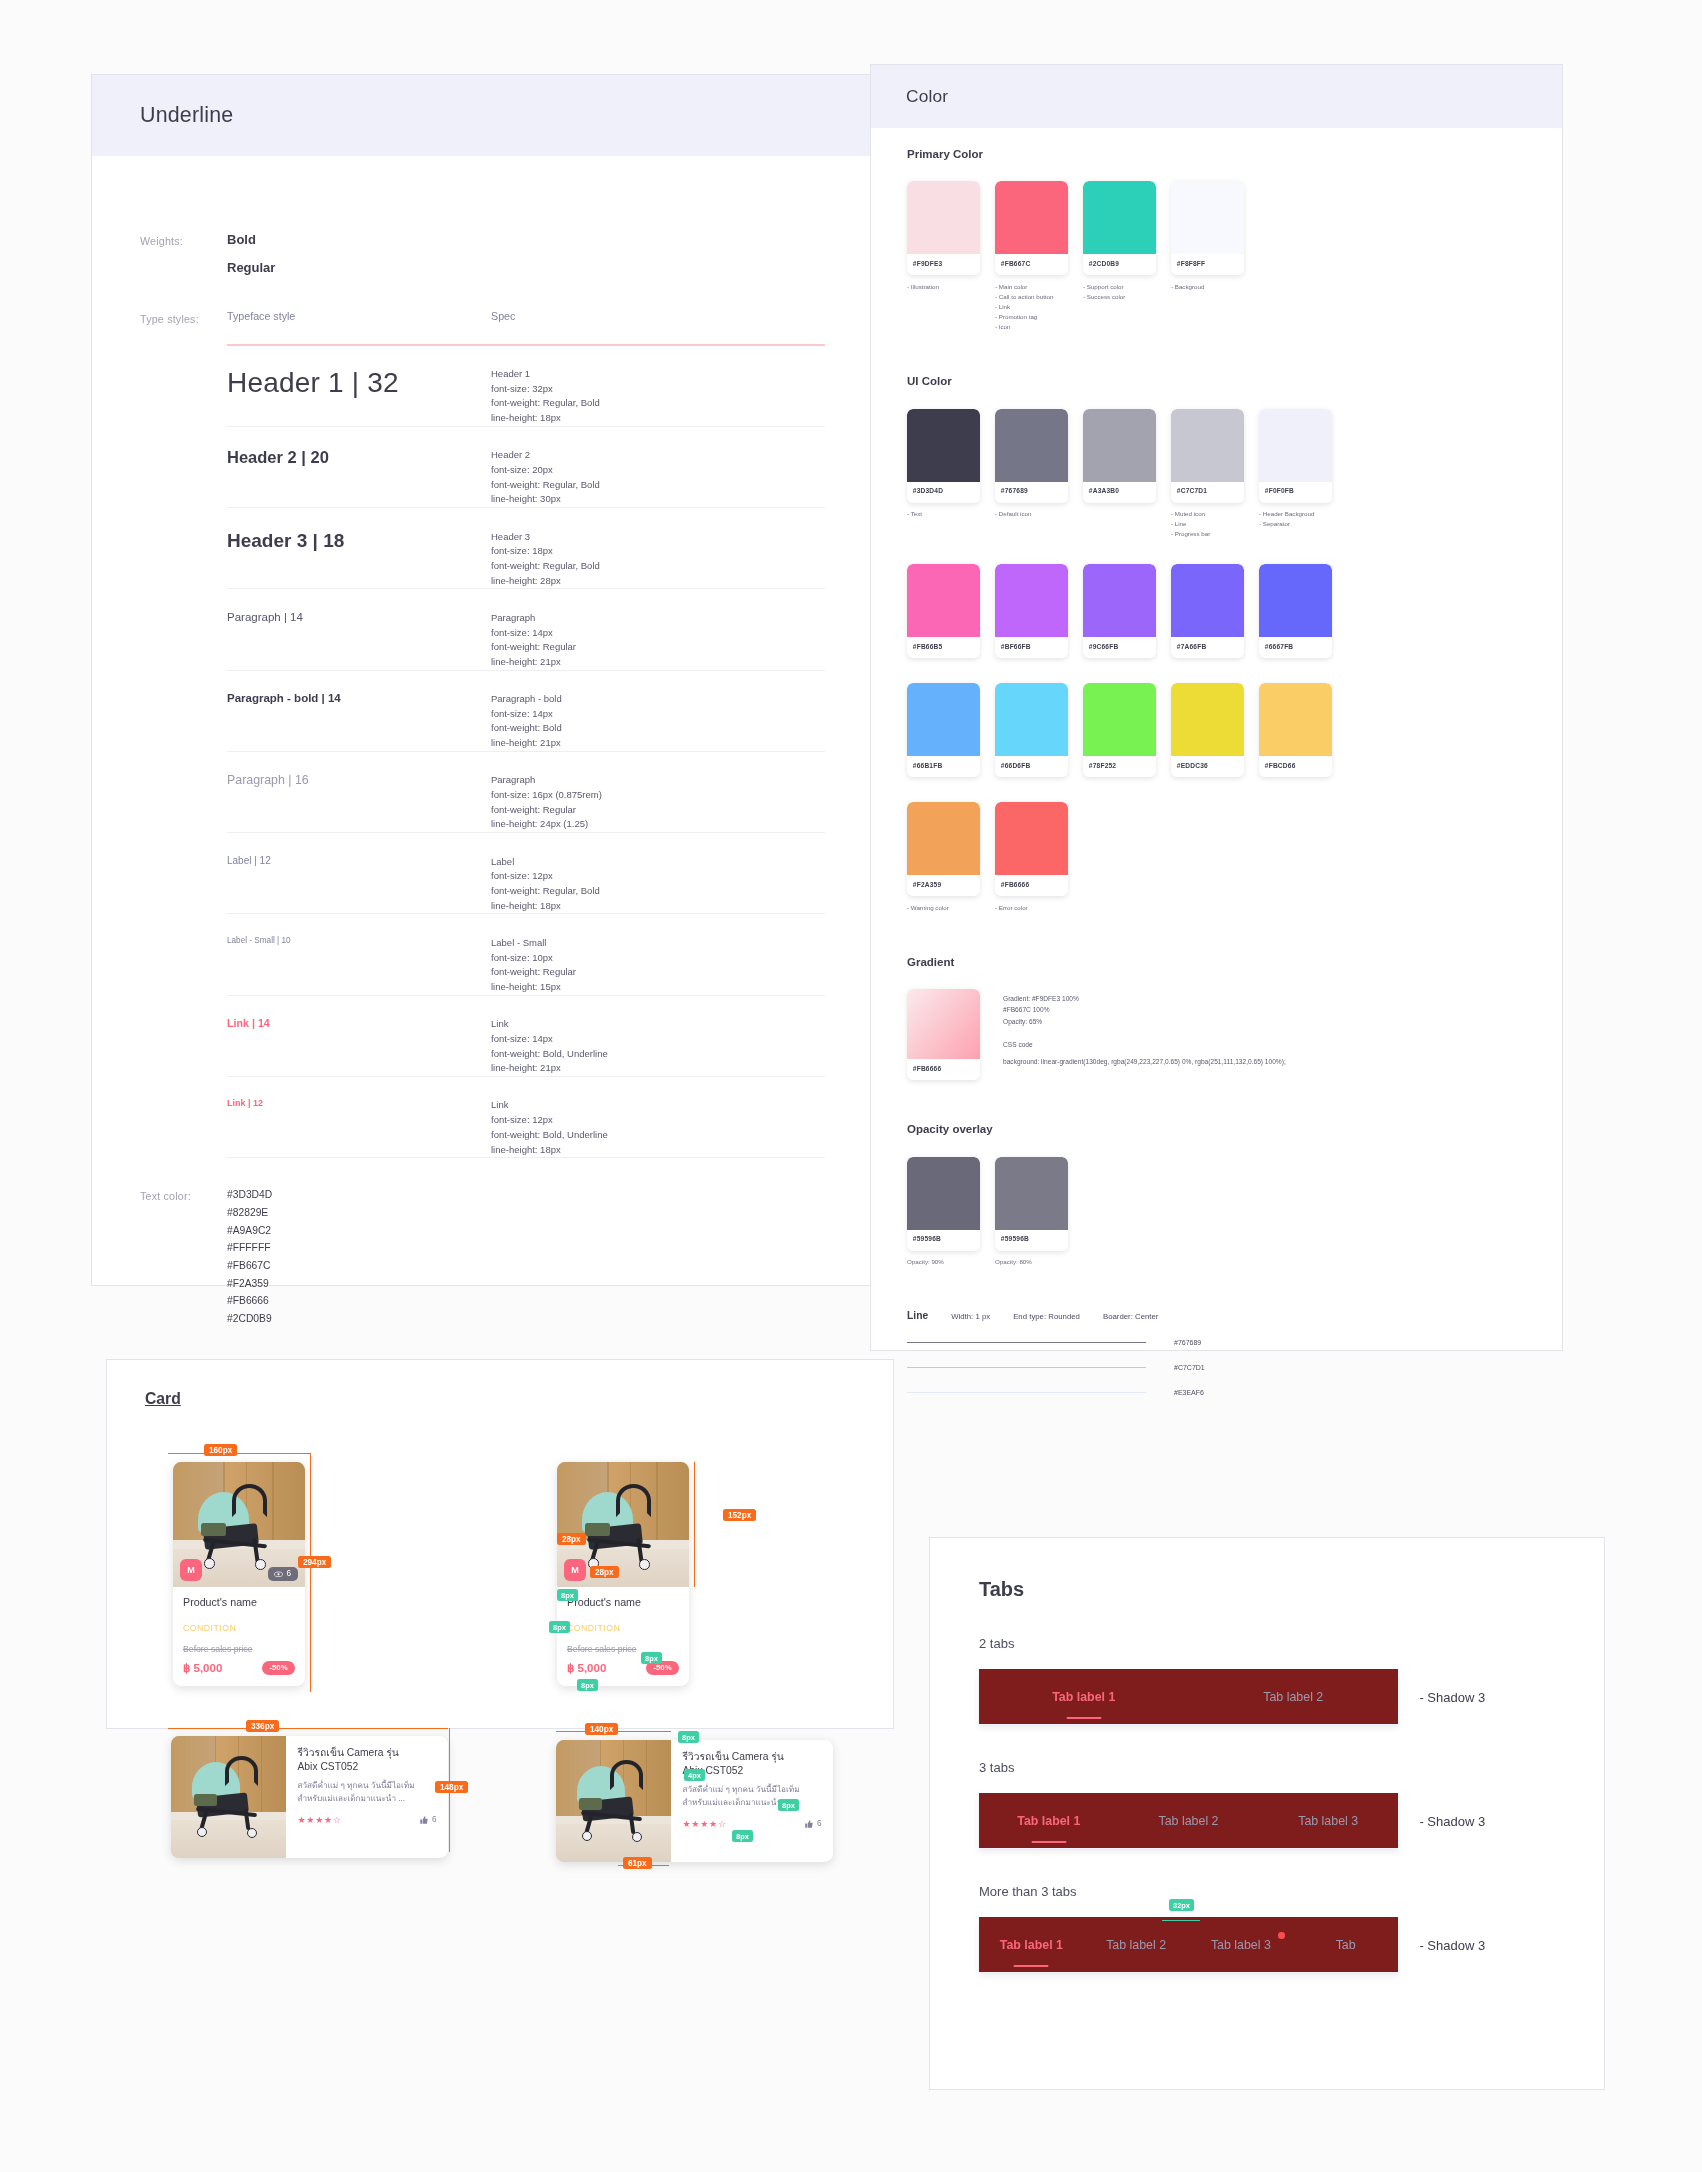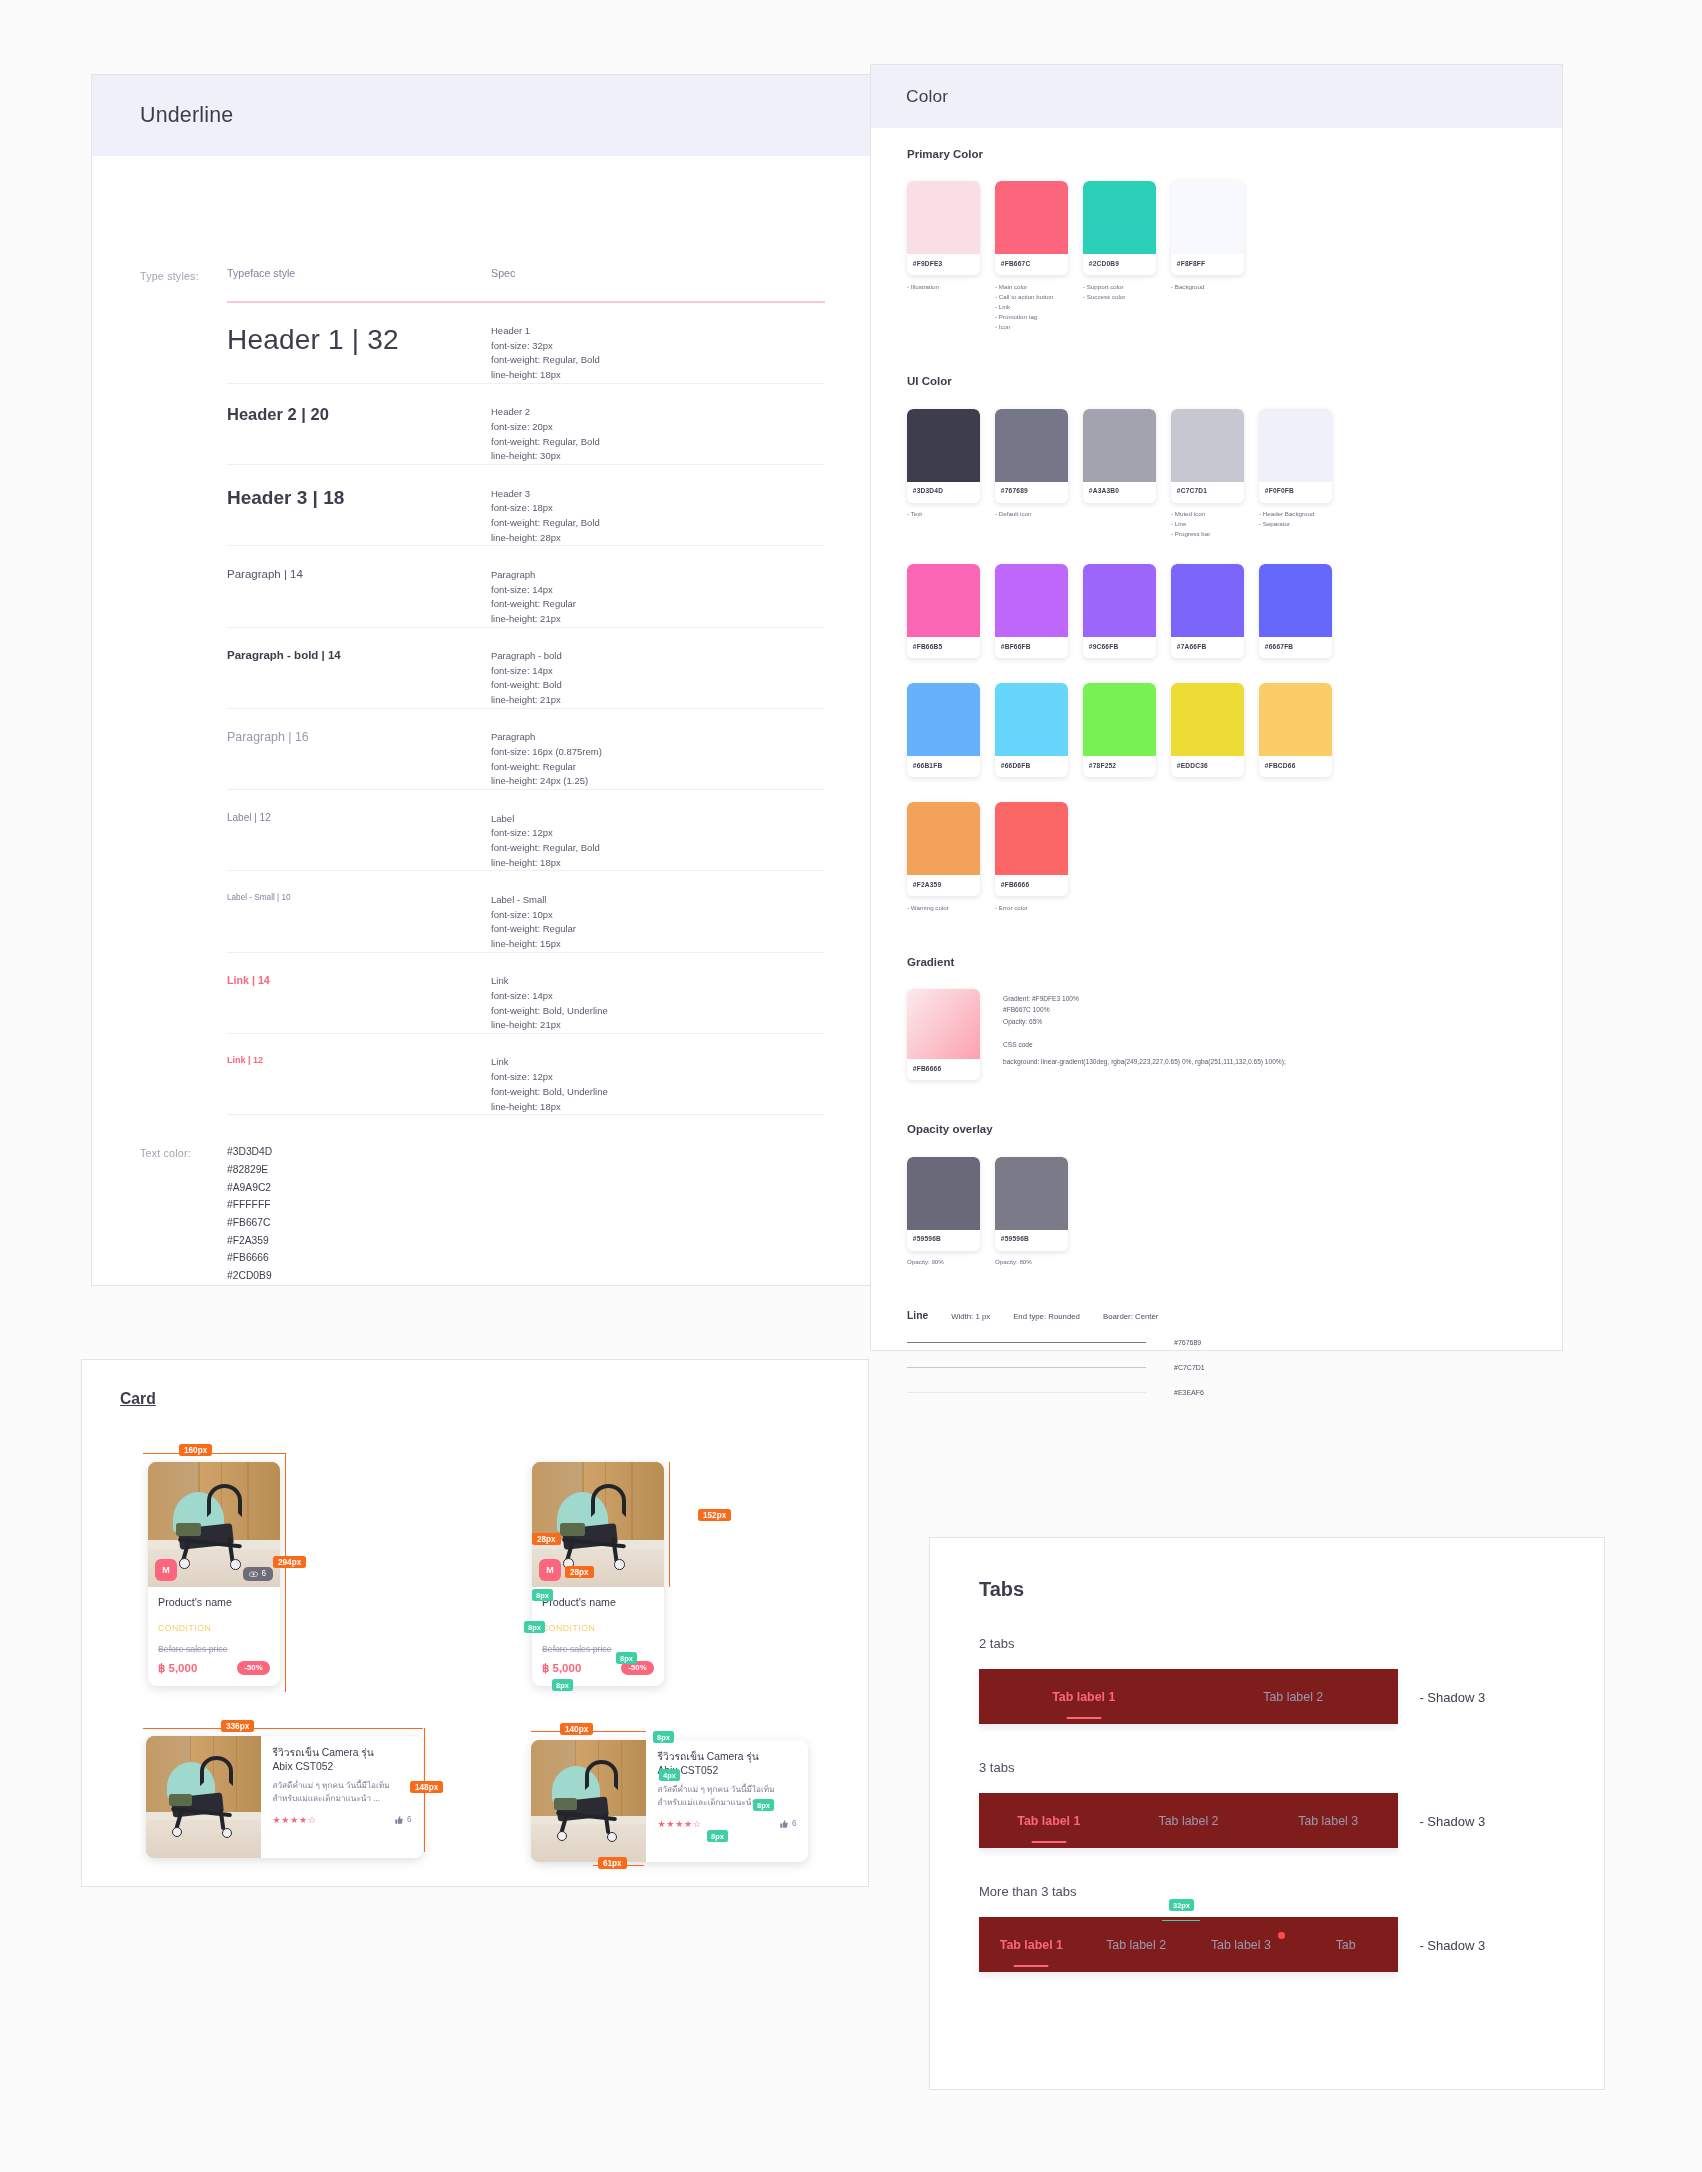--- a/index.html
+++ b/index.html
@@ -101,21 +101,21 @@
 
   
   .line-head { display: flex; align-items: baseline; gap: 23px; }
   .line-head .lbl { font-size: 10.3px; font-weight: bold; color: #3d3d4d; }
   .line-head .meta { font-size: 7.8px; color: #4d4d63; }
   .line-row { display: flex; align-items: center; margin-top: 18px; }
   .line-rule { width: 239px; height: 0.8px; }
   .line-hex { font-size: 7px; color: #4d4d63; margin-left: 28px; }
 
   
-  #card { left: 81px; top: 1359px; width: 788px; height: 528px; text-decoration: underline; }
+  #card { left: 106px; top: 1359px; width: 788px; height: 370px; text-decoration: underline; }
   .card-body { padding: 30px 38px; }
   .card-h { font-size: 15.7px; font-weight: bold; color: #3d3d4d; }
 
   .card-area { position: relative; margin-top: 33px; height: 429px; }
 
   .pcard {
     position: absolute; width: 132px;
     background: #fff; border-radius: 8.2px;
     box-shadow: 0 2.5px 10px rgba(61,61,77,.16);
     overflow: hidden;
@@ -223,20 +223,28 @@
 
   <section class="panel" id="typography">
     <div class="panel-header">
       <div class="panel-title">Underline</div>
     </div>
     <div class="typo-body">
 
 
       <div class="spacer-38"></div>
 
+      <div class="typo-row">
+        <div class="typo-label">Weights:</div>
+        <div>
+          <div class="typo-val-bold">Bold</div>
+          <div style="height:13px"></div>
+          <div class="typo-val-bold">Regular</div>
+        </div>
+      </div>
 
       <div class="spacer-38"></div>
 
       <div class="ts-wrap">
         <div class="typo-label">Type styles:</div>
         <div class="ts-table">
           <div class="ts-head">
             <div class="ts-head-cell ts-col-a">Typeface style</div>
             <div class="ts-head-cell ts-col-b">Spec</div>
           </div>

